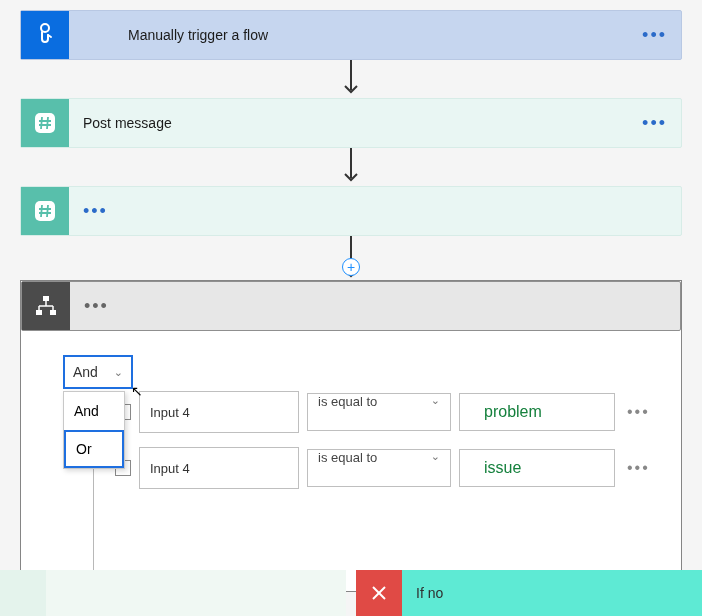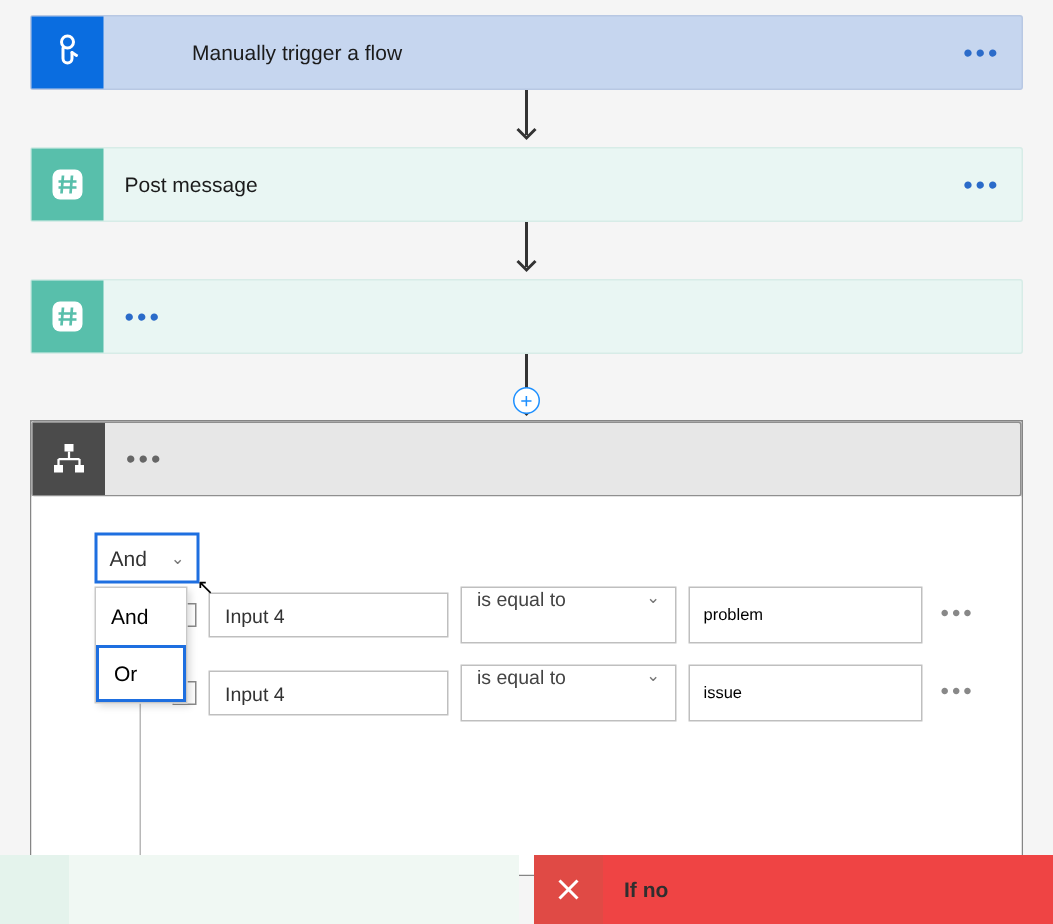--- a/index.html
+++ b/index.html
@@ -179,21 +179,21 @@
     background: #b8b8b8;
   }
   .row .chk {
     width: 16px;
     height: 16px;
     border: 1px solid #8a8a8a;
     background: #fff;
   }
   .row input.left {
     width: 160px;
-    height: 30px;
+    height: 42px;
     border: 1px solid #bfbfbf;
     padding: 0 10px;
     font-family: inherit;
     font-size: 13px;
     color: #333;
   }
   .row .op {
     width: 144px;
     height: 38px;
     border: 1px solid #bfbfbf;
@@ -201,24 +201,24 @@
     justify-content: space-between;
     padding: 0 10px;
     font-size: 13px;
     color: #444;
     cursor: pointer;
   }
   .row input.right {
     width: 156px;
     height: 38px;
     border: 1px solid #bfbfbf;
-    padding: 0 9px;
+    padding: 0 24px;
     font-family: inherit;
-    font-size: 11px;
-    color: #000000;
+    font-size: 16px;
+    color: #15803d;
   }
   .row .more {
     color: #888;
     letter-spacing: 2px;
     cursor: pointer;
     padding: 0 4px;
     font-size: 16px;
   }
 
   .add-btn {
@@ -252,21 +252,21 @@
     gap: 10px;
     padding: 0 0 0 0;
   }
   .branch-card {
     flex: 1;
     height: 46px;
     display: flex;
     align-items: center;
   }
   .branch-card.left { background: #f0f8f3; }
-  .branch-card.right { background: #ef4444; font-weight: bold; }
+  .branch-card.right { background: #5eead4; }
   .branch-card .icon-box {
     width: 46px;
     height: 46px;
     display: flex;
     align-items: center;
     justify-content: center;
   }
   .branch-title {
     padding-left: 14px;
     font-size: 14px;

